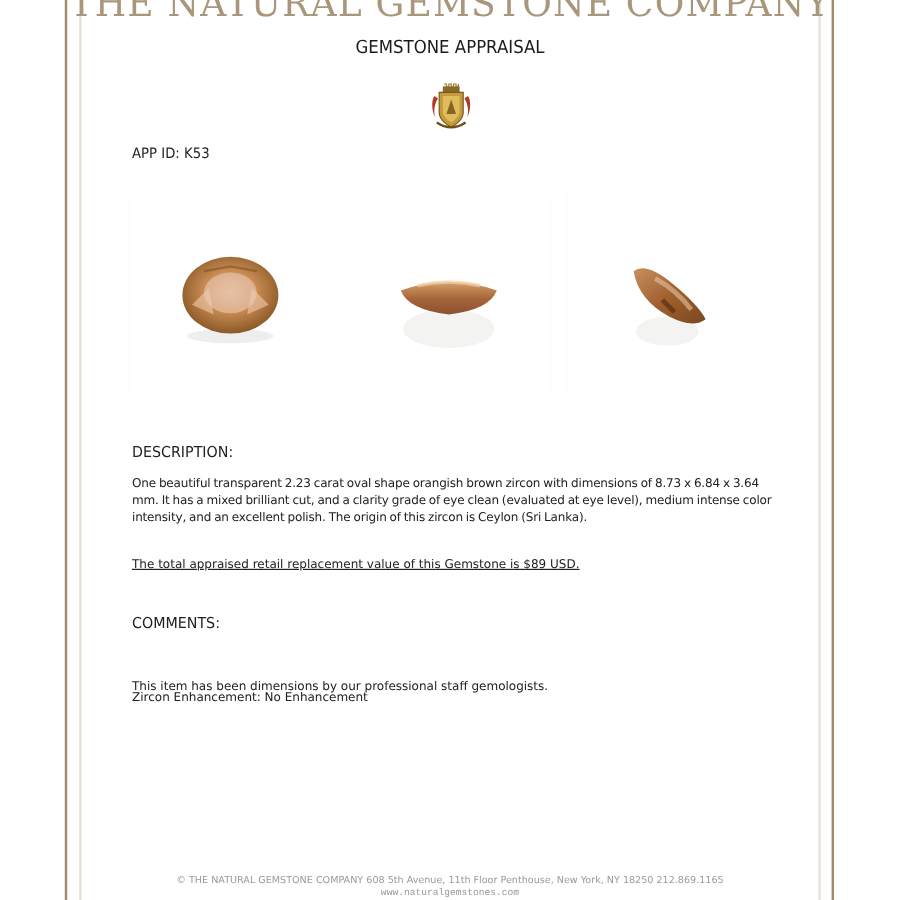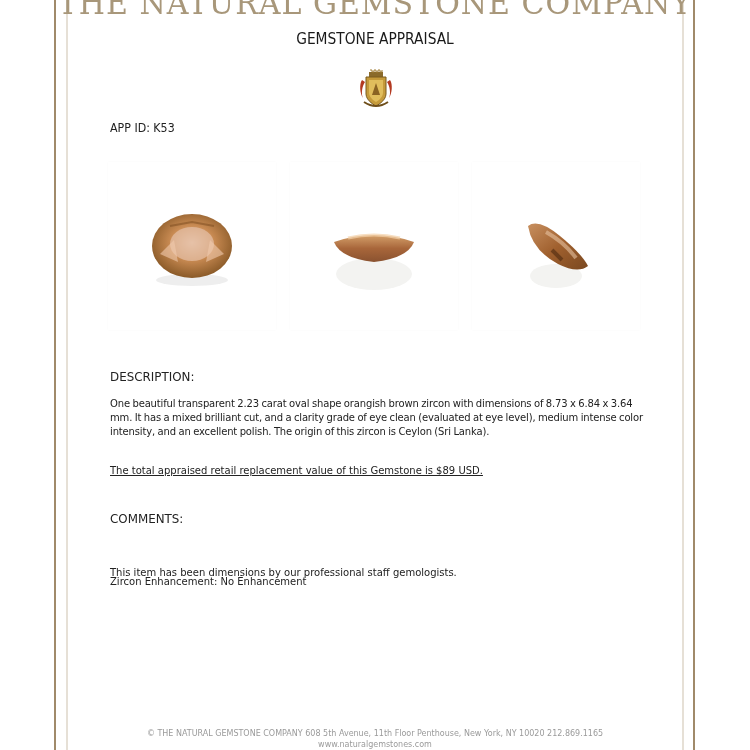--- a/index.html
+++ b/index.html
@@ -25,21 +25,21 @@
   .photo.p3 { left:364px; }
 
   .section-heading { position:absolute; left:110px; font-size:12.5px; color:#222; transform-origin:left; transform:scaleX(0.95); }
   .para { position:absolute; left:110px; width:545px; font-size:10px; line-height:13.8px; color:#222; }
   .para-desc { top:397px; letter-spacing:-0.15px; word-spacing:-0.5px; }
   .para-value { top:464px;text-decoration:underline; }
   .para-enh { top:538px;margin-top:37px; }
   .para-eval { top:566px; }
 
   .footer-line1 { position:absolute; left:0; right:0; top:729px; text-align:center; font-size:8px; color:#9a9a9a; white-space:nowrap; }
-  .footer-line2 { position:absolute; left:0; right:0; top:740px; text-align:center; font-size:8px; color:#9a9a9a; }
+  .footer-line2 { position:absolute; left:0; right:0; top:740px; text-align:center; font-size:8px; color:#9a9a9a;font-family:Liberation Mono, monospace; }
 </style>
 </head>
 <body>
 
 <div class="border-outer-left"></div>
 <div class="border-inner-left"></div>
 <div class="border-inner-right"></div>
 <div class="border-outer-right"></div>
 
 <div class="company-title">THE NATURAL GEMSTONE COMPANY</div>
@@ -110,14 +110,14 @@
 </div>
 
 <div class="section-heading" style="top:369px;">DESCRIPTION:</div>
 <div class="para para-desc">One beautiful transparent 2.23 carat oval shape orangish brown zircon with dimensions of 8.73 x 6.84 x 3.64 mm. It has a mixed brilliant cut, and a clarity grade of eye clean (evaluated at eye level), medium intense color intensity, and an excellent polish. The origin of this zircon is Ceylon (Sri Lanka).</div>
 <div class="para para-value">The total appraised retail replacement value of this Gemstone is $89 USD.</div>
 
 <div class="section-heading" style="top:511px;">COMMENTS:</div>
 <div class="para para-enh">Zircon Enhancement: No Enhancement</div>
 <div class="para para-eval">This item has been dimensions by our professional staff gemologists.</div>
 
-<div class="footer-line1">© THE NATURAL GEMSTONE COMPANY  608 5th Avenue, 11th Floor Penthouse, New York, NY  10020   212.869.1165</div>
+<div class="footer-line1">© THE NATURAL GEMSTONE COMPANY  608 5th Avenue, 11th Floor Penthouse, New York, NY  18250   212.869.1165</div>
 <div class="footer-line2">www.naturalgemstones.com</div>
 
 </body></html>

